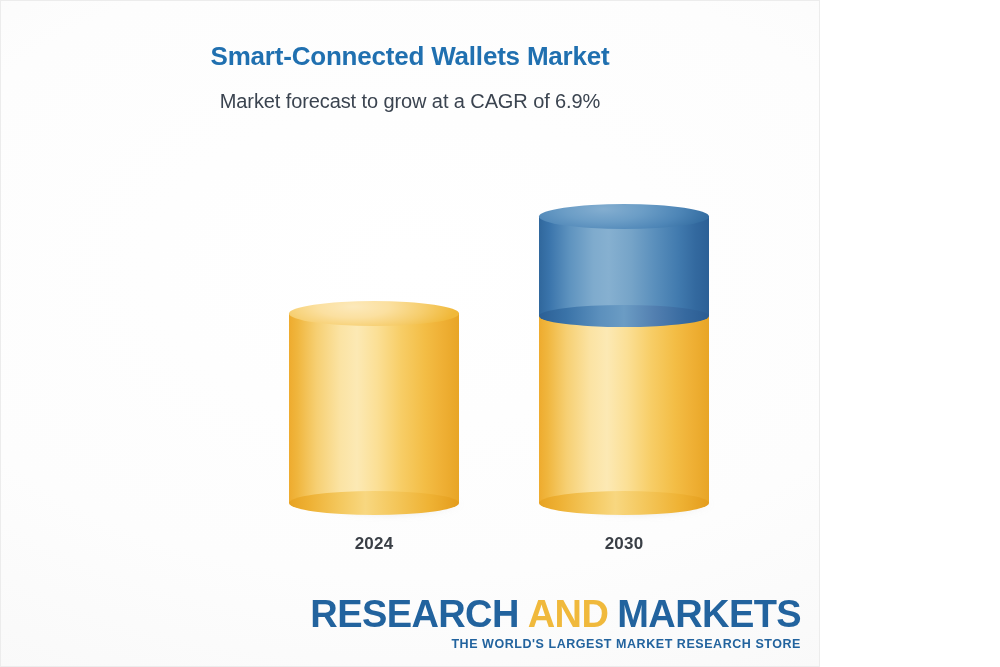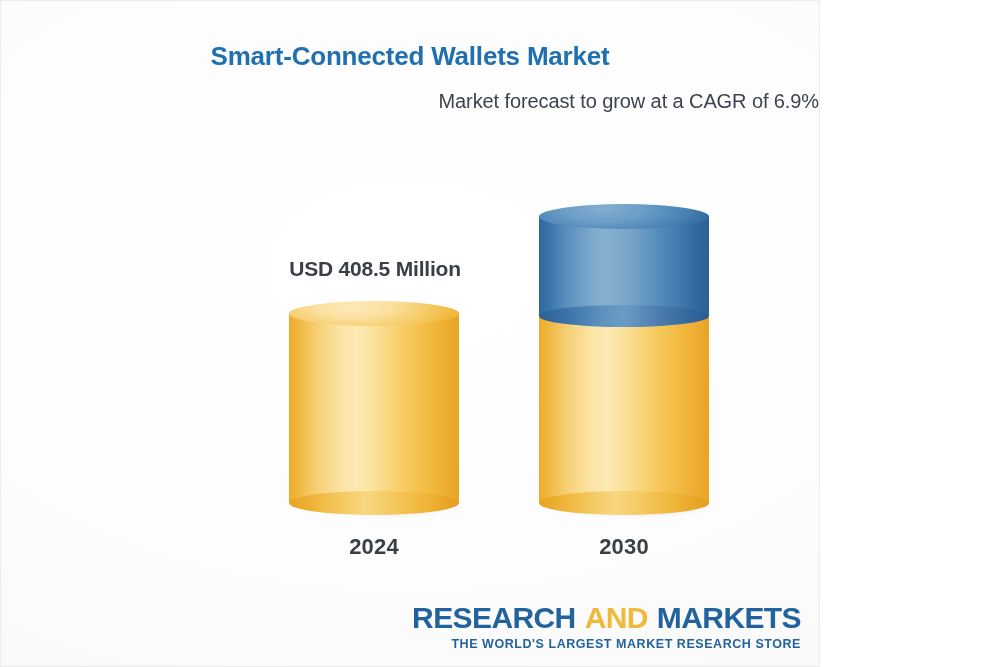--- a/index.html
+++ b/index.html
@@ -37,40 +37,40 @@
     text-align: center;
     font-size: 26px;
     font-weight: bold;
     color: #2070b0;
     letter-spacing: -0.2px;
   }
   #chart-subtitle {
     position: absolute;
     left: 0; right: 0;
     top: 89px;
-    text-align: right;
+    text-align: center;
     font-size: 20px;
     font-weight: normal;
     color: #3b4450;
     letter-spacing: -0.1px;
   }
 
   .value-label {
     position: absolute;
     text-align: center;
     font-size: 21px;
     font-weight: bold;
     color: #3a3f46;
     letter-spacing: -0.2px;
     white-space: nowrap;
   }
   .cat-label {
     position: absolute;
     text-align: center;
-    font-size: 22px;
+    font-size: 17px;
     font-weight: bold;
     color: #3a3f46;
     letter-spacing: 0.2px;
   }
 
   
   .cyl {
     position: absolute;
   }
   .cyl-shadow {
@@ -148,21 +148,21 @@
     letter-spacing: -0.1px;
   }
   #brand-logo {
     position: absolute;
     right: 18px;
     bottom: 16px;
     text-align: right;
     line-height: 1;
   }
   #brand-wordmark {
-    font-size: 30px;
+    font-size: 38px;
     font-weight: bold;
     letter-spacing: -0.6px;
     white-space: nowrap;
     margin-left: 20px;
   }
   .brand-blue { color: #22639e; }
   .brand-gold { color: #f0b93c; }
   #brand-tagline {
     margin-top: 5px;
     font-size: 12.5px;
@@ -174,21 +174,20 @@
 </style>
 </head>
 <body>
 
 <div id="canvas">
   <div id="sheen"></div>
 
   <div id="chart-title">Smart-Connected Wallets Market</div>
   <div id="chart-subtitle">Market forecast to grow at a CAGR of 6.9%</div>
 
-  <div class="value-label" style="left:288px; top:256px; width:172px;">USD 408.5 Million</div>
 
   <div class="cyl" style="left:288px; top:300px; width:170px; height:212px;">
     <div class="cyl-shadow" style="left:8px; top:186px; width:186px; height:34px;"></div>
 
     <div class="seg" style="top:12px; height:190px;">
       <div class="seg-body gold-body"></div>
       <div class="cap cap-bottom-gold" style="bottom:-12px; height:24px;"></div>
     </div>
 
     <div class="cap gold-cap-top" style="top:0px; height:25px;"></div>

